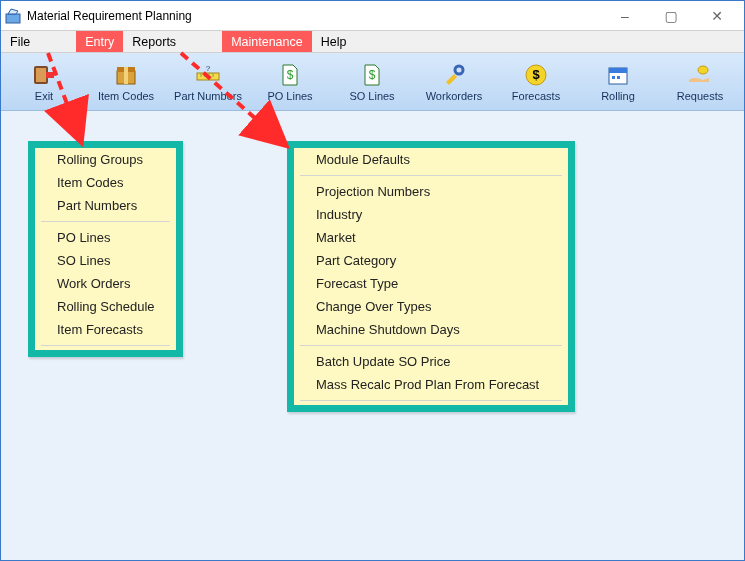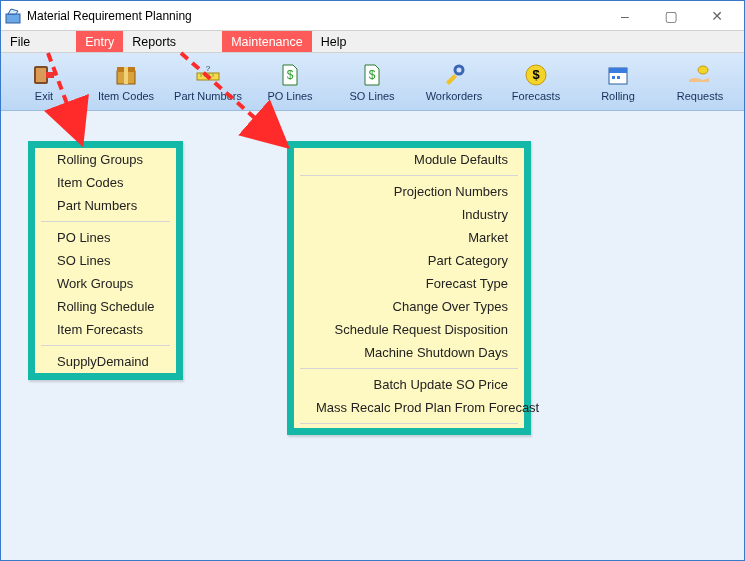--- a/index.html
+++ b/index.html
@@ -147,37 +147,35 @@
 
 <div class="client"></div>
 
 <div class="dropdown" style="left:27px; top:140px; width:155px;">
   <div class="row">Rolling Groups</div>
   <div class="row">Item Codes</div>
   <div class="row">Part Numbers</div>
   <div class="sep"></div>
   <div class="row">PO Lines</div>
   <div class="row">SO Lines</div>
-  <div class="row">Work Groups</div>
+  <div class="row">Work Orders</div>
   <div class="row">Rolling Schedule</div>
   <div class="row">Item Forecasts</div>
   <div class="sep"></div>
-  <div class="row">SupplyDemaind</div>
 </div>
 
-<div class="dropdown" style="left:286px; top:140px; width:244px;text-align:right;">
+<div class="dropdown" style="left:286px; top:140px; width:288px;">
   <div class="row">Module Defaults</div>
   <div class="sep"></div>
   <div class="row">Projection Numbers</div>
   <div class="row">Industry</div>
   <div class="row">Market</div>
   <div class="row">Part Category</div>
   <div class="row">Forecast Type</div>
   <div class="row">Change Over Types</div>
-  <div class="row">Schedule Request Disposition</div>
   <div class="row">Machine Shutdown Days</div>
   <div class="sep"></div>
   <div class="row">Batch Update SO Price</div>
   <div class="row">Mass Recalc Prod Plan From Forecast</div>
   <div class="sep"></div>
 </div>
 
 <svg class="arrow" style="left:0;top:0;" width="745" height="561">
   <defs>
     <marker id="ah" markerWidth="12" markerHeight="12" refX="9" refY="6" orient="auto">

